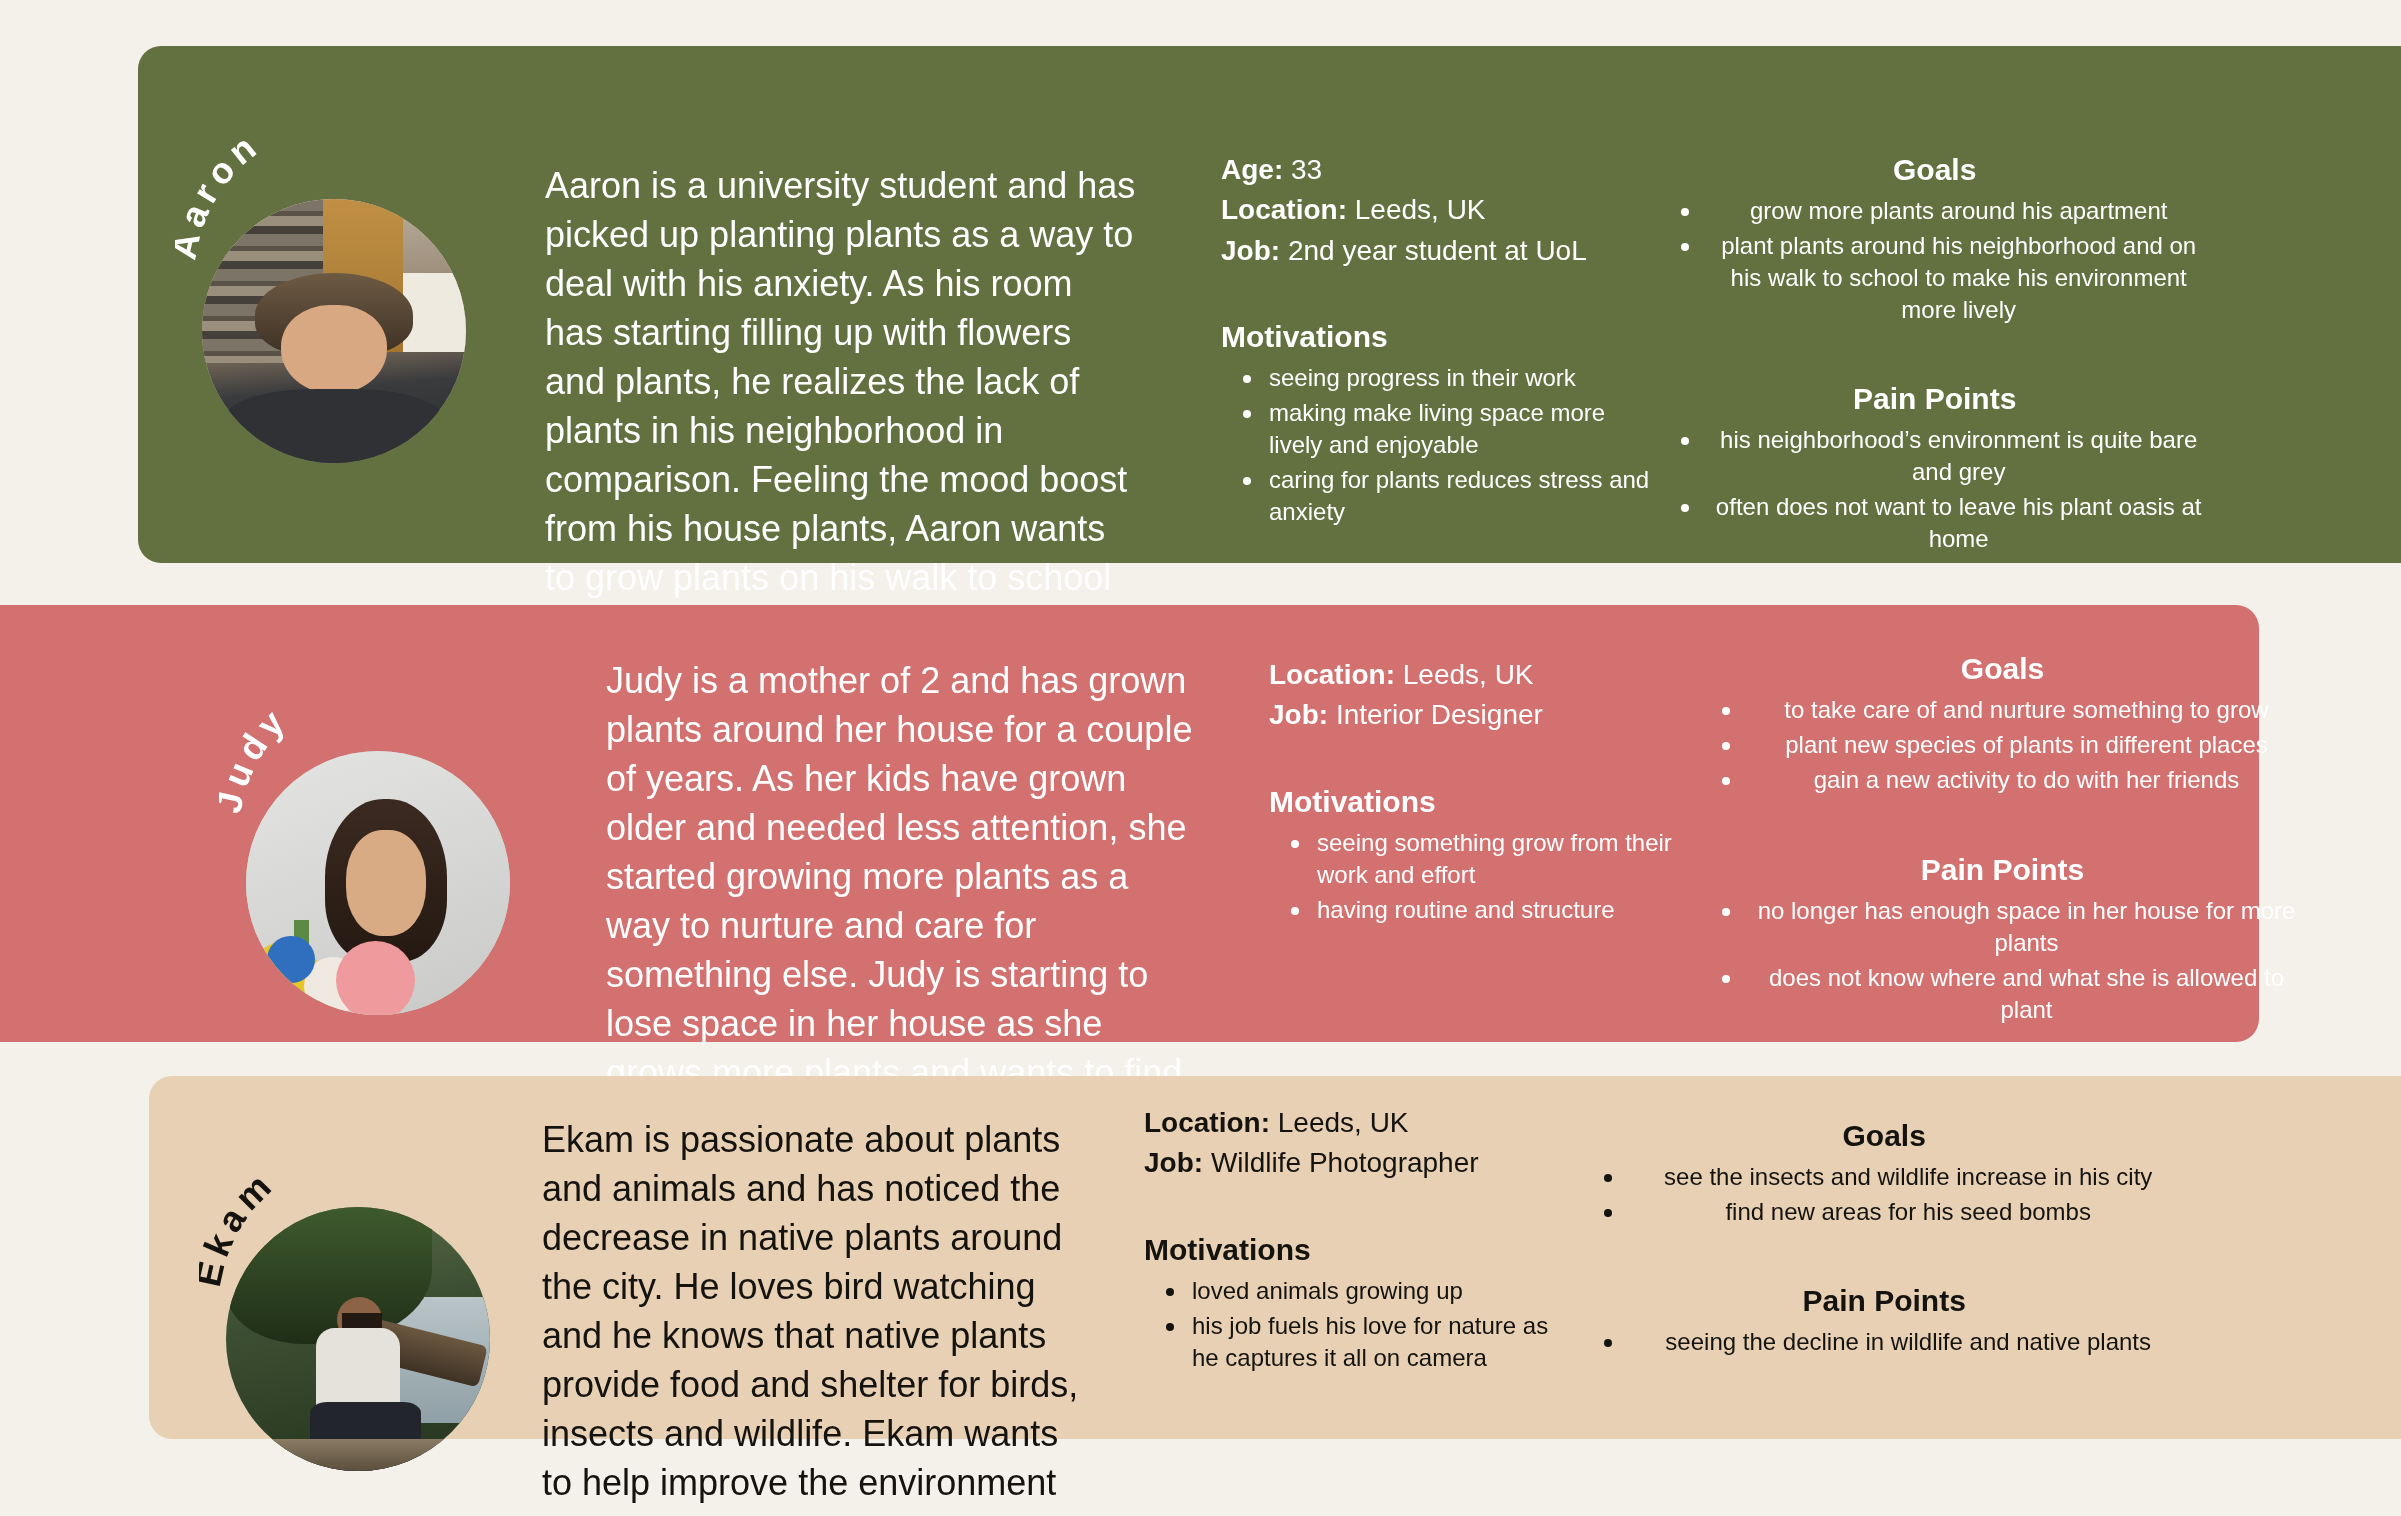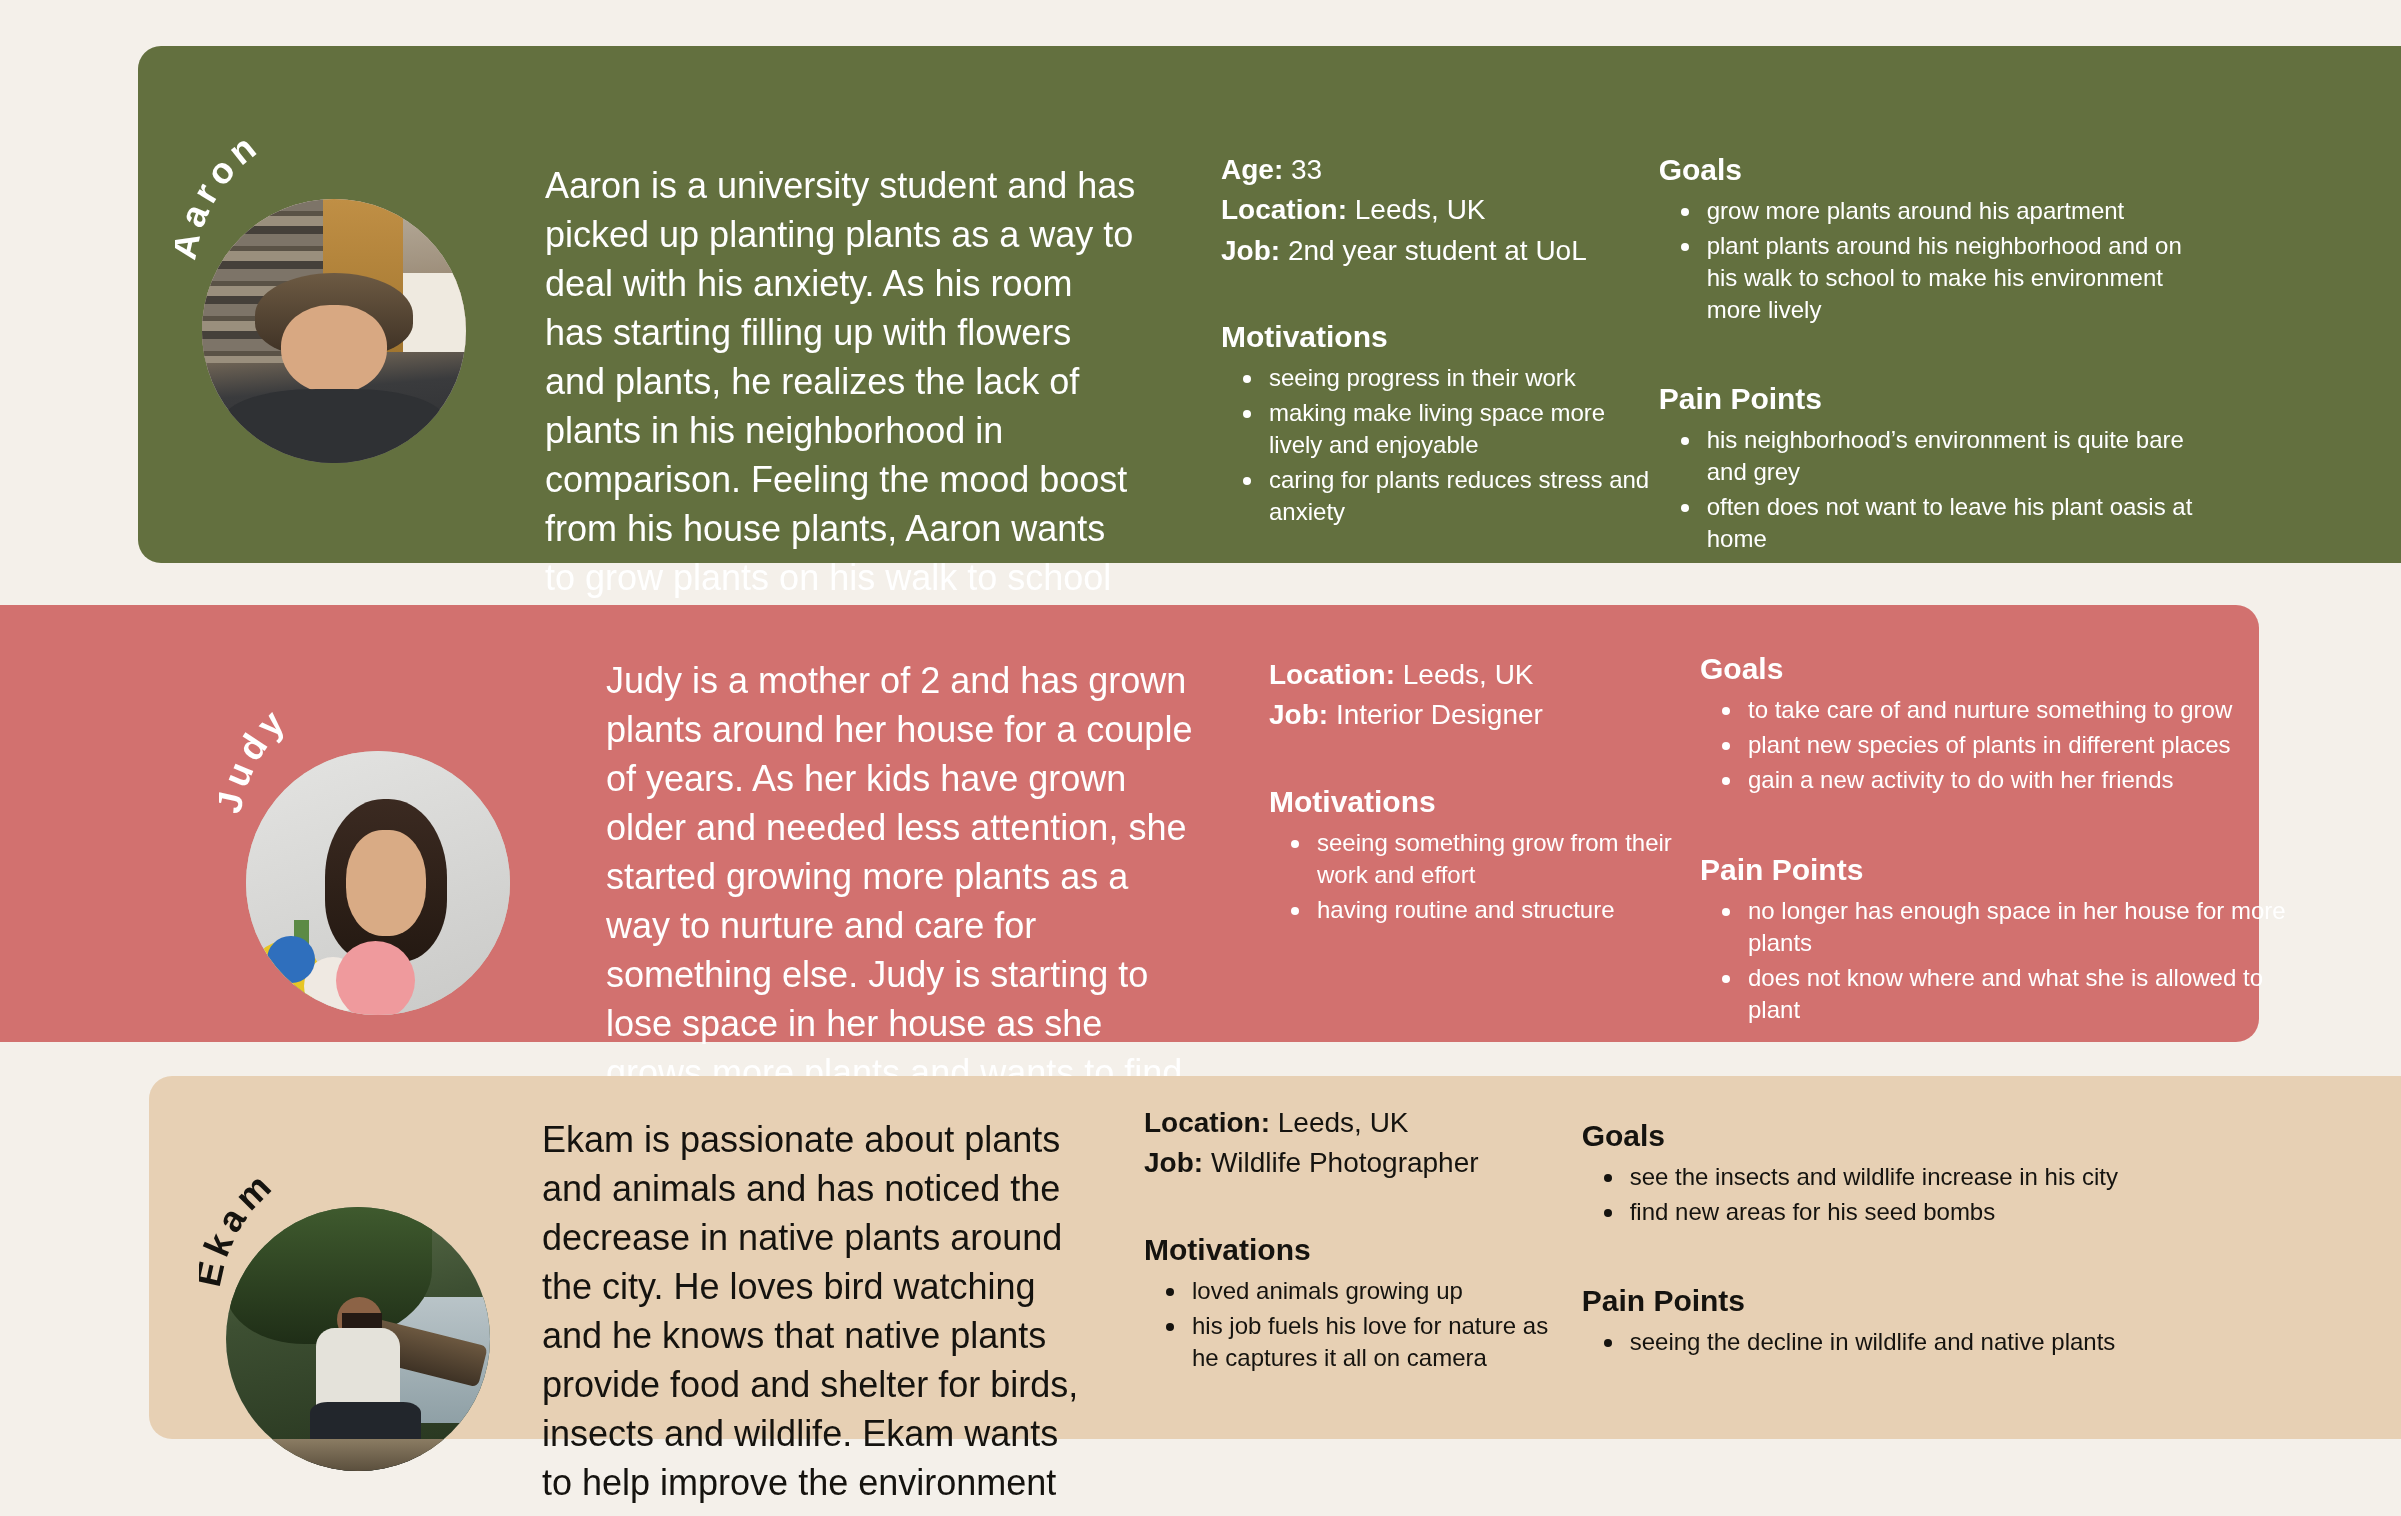--- a/index.html
+++ b/index.html
@@ -108,21 +108,21 @@
   .desc-col { flex: 0 0 auto; font-size: 36px; line-height: 1.36; }
   .desc-aaron { width: 592px; margin-left: 47px; margin-top: 116px; }
   .desc-judy  { width: 592px; margin-left: 64px; margin-top: 52px; }
   .desc-ekam  { width: 545px; margin-left: 20px; margin-top: 40px; }
 
   .meta-col { flex: 0 0 auto; }
   .meta-aaron { width: 431px; margin-left: 84px; margin-top: 104px; }
   .meta-judy  { width: 431px; margin-left: 71px; margin-top: 50px; }
   .meta-ekam  { width: 431px; margin-left: 57px; margin-top: 27px; }
 
-  .goals-col { flex: 0 0 auto; }
+  .goals-col { flex: 0 0 auto; text-align: center; }
   .goals-aaron { width: 552px; margin-left: 6.7px; margin-top: 104px; }
   .goals-judy  { width: 605px; margin-left: 0px;  margin-top: 44px; }
   .goals-ekam  { width: 605px; margin-left: 6.7px; margin-top: 40px; }
 
   .kv { font-size: 28px; line-height: 1.44; }
   .kv .k { font-weight: 700; }
   .section-head { font-size: 30px; font-weight: 700; line-height: 1.3; }
   .gap-lg { height: 46px; }
   .gap-xl { height: 52px; }
 

